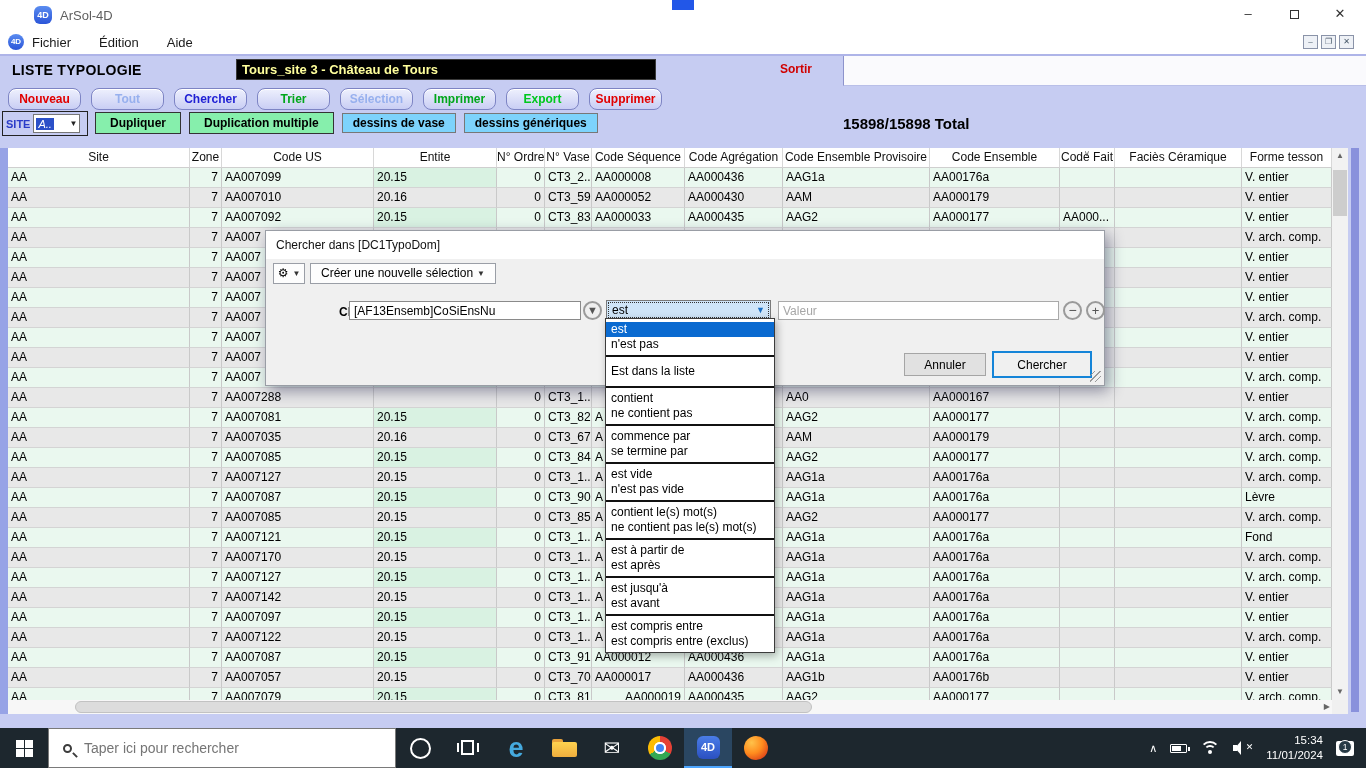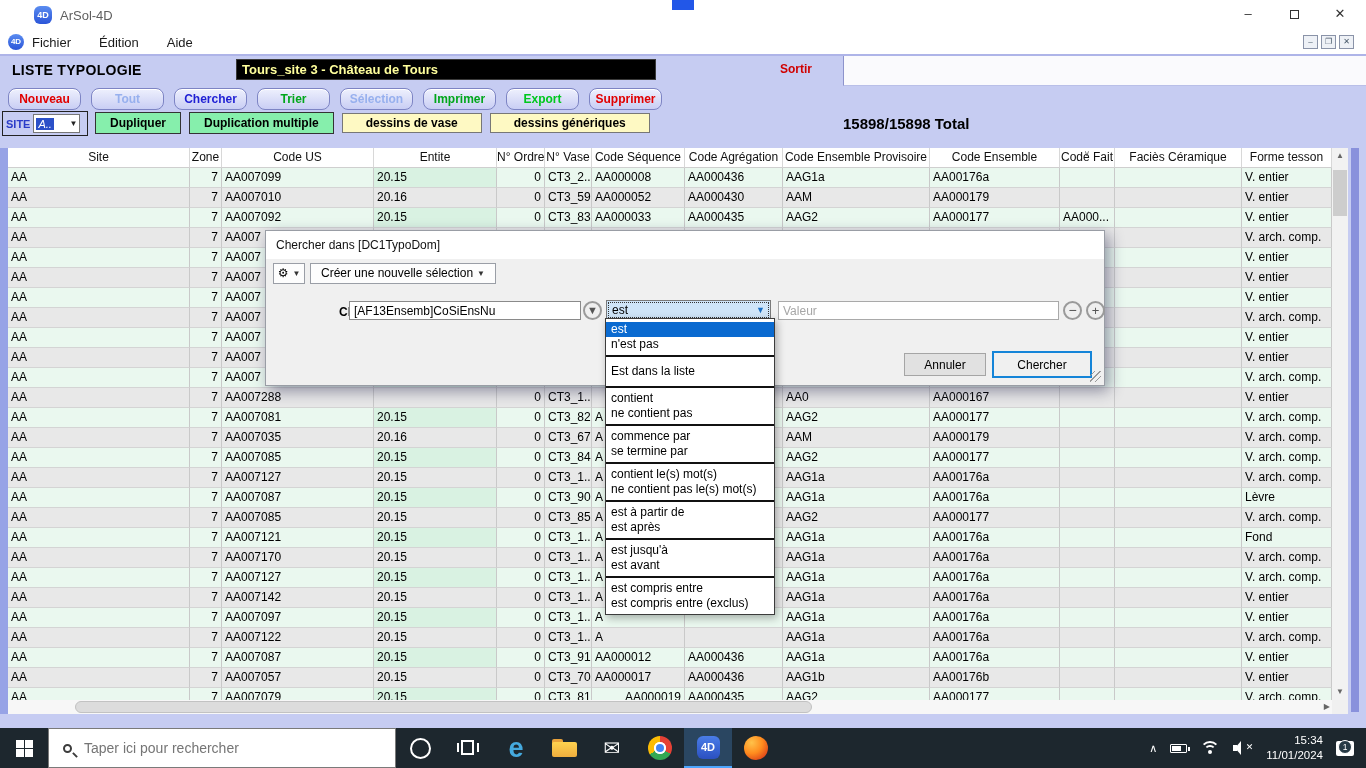--- a/index.html
+++ b/index.html
@@ -28,21 +28,21 @@
   
   .tb1{position:absolute;left:8px;top:88px;display:flex;gap:10px}
   .btn1{width:73px;height:22px;border:1px solid #7d84c4;border-radius:8px;background:linear-gradient(#eef0fd,#c9cef4);font-weight:bold;font-size:12px;text-align:center;line-height:20px;box-shadow:inset 0 1px #fff;font-family:inherit}
   .site-box{position:absolute;left:2px;top:111px;width:86px;height:25px;border:1px solid #222;display:flex;align-items:center;padding-left:3px;gap:3px}
   .site-label{color:#2b3cc8;font-weight:bold;font-size:11px}
   .site-combo{width:47px;height:19px;background:#fff;border:1px solid #777;font-size:11px;display:flex;align-items:center;justify-content:space-between;padding:0 2px}
   .site-combo .val{background:#2b50c8;color:#fff;padding:0 2px;font-style:italic}
   .site-combo .chev{font-size:8px;color:#222}
   .tb2{position:absolute;left:95px;top:112px;display:flex;gap:8px;align-items:center}
   .btn2a{height:22px;padding:0 14px;background:#86efac;border:1px solid #333;font-weight:bold;font-size:12px;line-height:20px;font-family:inherit}
-  .btn2b{height:20px;padding:0 23px;background:#fef9c3;border:1px solid #777;font-weight:bold;font-size:12px;line-height:18px;font-family:inherit}
+  .btn2b{height:20px;padding:0 10px;background:#7dd3fc;border:1px solid #777;font-weight:bold;font-size:12px;line-height:18px;font-family:inherit}
   .total{position:absolute;left:843px;top:115px;font-weight:bold;font-size:15px;color:#000}
   
   .rowstrip{position:absolute;left:0;top:148px;width:8px;height:566px;background:#97a3e6}
   .thead{position:absolute;left:8px;top:148px;width:1324px;height:20px;background:#fff;display:flex;font-size:12px;color:#111;z-index:2}
   .th{border-right:1px solid #d8d8d8;border-bottom:1px solid #cfcfcf;text-align:center;line-height:19px;position:relative;overflow:visible;white-space:nowrap}
   .th .sort{position:absolute;top:-4px;left:50%;transform:translateX(-50%);font-size:8px;color:#555}
   .tbody{position:absolute;left:8px;top:168px;width:1324px;height:532px;overflow:hidden;background:#fff;z-index:1}
   .row{display:flex;height:20px;font-size:12px;color:#000}
   .row.mint{background:#eaf8ef}
   .row.grey{background:#e8e8e8}
@@ -656,20 +656,24 @@
       </div>
       <div class="dd-group">
         <div class="dd-item">contient</div>
         <div class="dd-item">ne contient pas</div>
       </div>
       <div class="dd-group">
         <div class="dd-item">commence par</div>
         <div class="dd-item">se termine par</div>
       </div>
       <div class="dd-group">
+        <div class="dd-item">est vide</div>
+        <div class="dd-item">n'est pas vide</div>
+      </div>
+      <div class="dd-group">
         <div class="dd-item">contient le(s) mot(s)</div>
         <div class="dd-item">ne contient pas le(s) mot(s)</div>
       </div>
       <div class="dd-group">
         <div class="dd-item">est à partir de</div>
         <div class="dd-item">est après</div>
       </div>
       <div class="dd-group">
         <div class="dd-item">est jusqu'à</div>
         <div class="dd-item">est avant</div>

